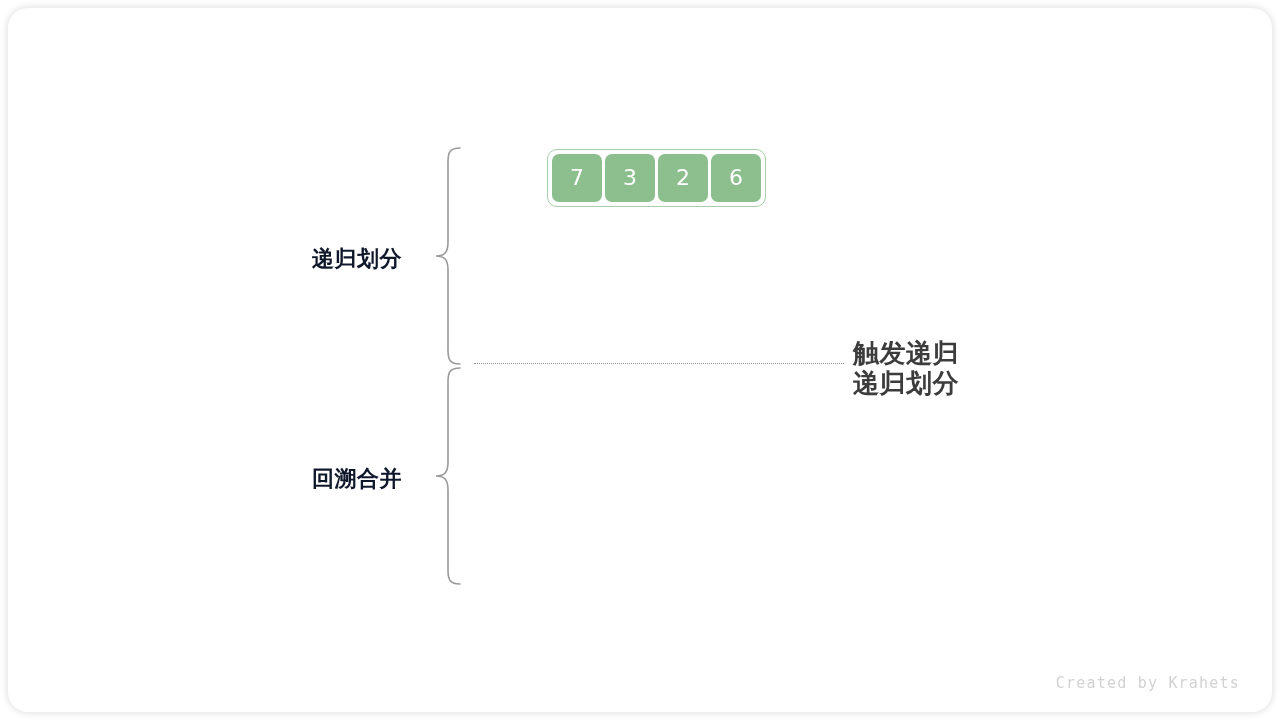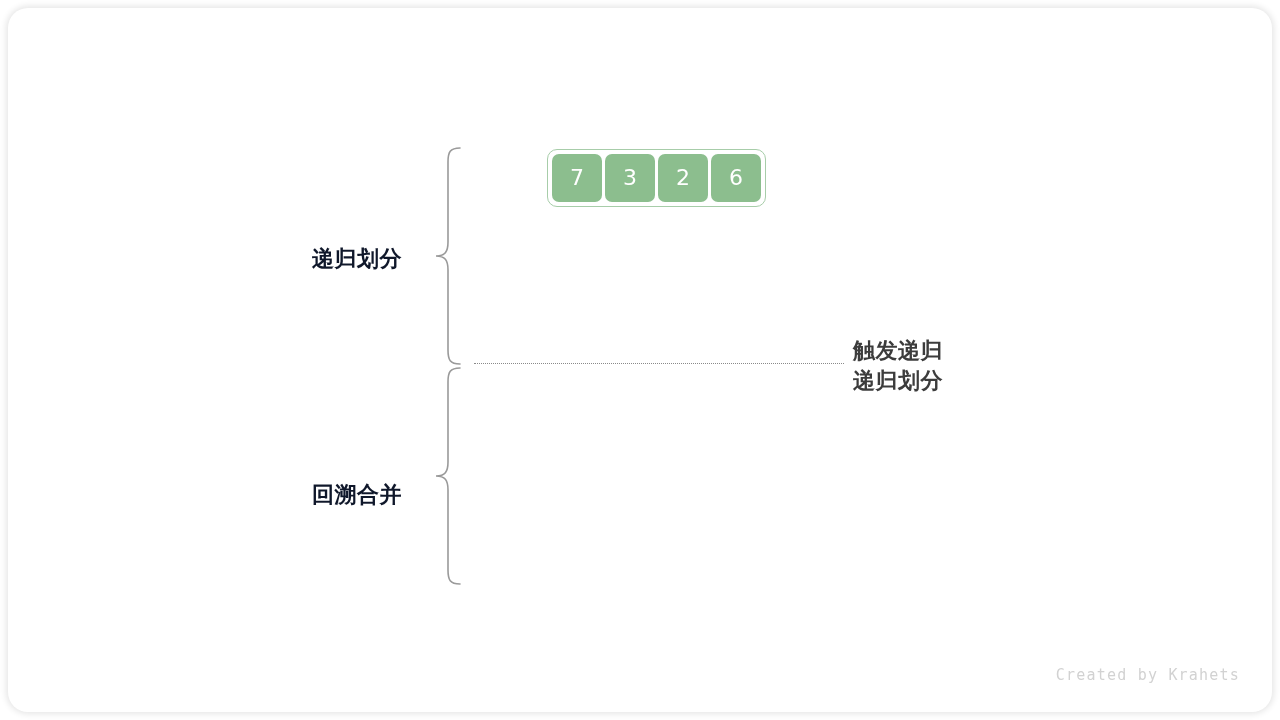--- a/index.html
+++ b/index.html
@@ -68,51 +68,51 @@
   .section-label {
     position: absolute;
     color: #0f172a;
     font-size: 22px;
     font-weight: bold;
     letter-spacing: 0.5px;
     white-space: nowrap;
     font-family: Liberation Sans, sans-serif;
   }
   #label-divide { left: 304px; top: 236px; }
-  #label-merge  { left: 304px; top: 472px; }
+  #label-merge  { left: 304px; top: 456px; }
 
   
   #dotted-line {
     position: absolute;
     left: 466px;
     top: 355px;
     width: 370px;
     height: 2px;
     border-top: 1.6px dotted #8a8a8a;
   }
 
   
   #annotation {
     position: absolute;
     left: 845px;
     top: 330px;
     color: #3c3c3c;
-    font-size: 22px;
+    font-size: 26px;
     font-weight: bold;
     line-height: 30px;
     letter-spacing: 0.5px;
     white-space: nowrap;
-    font-family: Liberation Mono, monospace;
+    font-family: Liberation Sans, sans-serif;
   }
 
   
   #credit {
     position: absolute;
     right: 32px;
-    bottom: 28px;
+    bottom: 20px;
     color: #d2d2d2;
     font-size: 15px;
     letter-spacing: 1.2px;
     font-family: "DejaVu Sans Mono", "Liberation Mono", monospace;
   }
 </style>
 </head>
 <body>
 
 <div id="stage">

